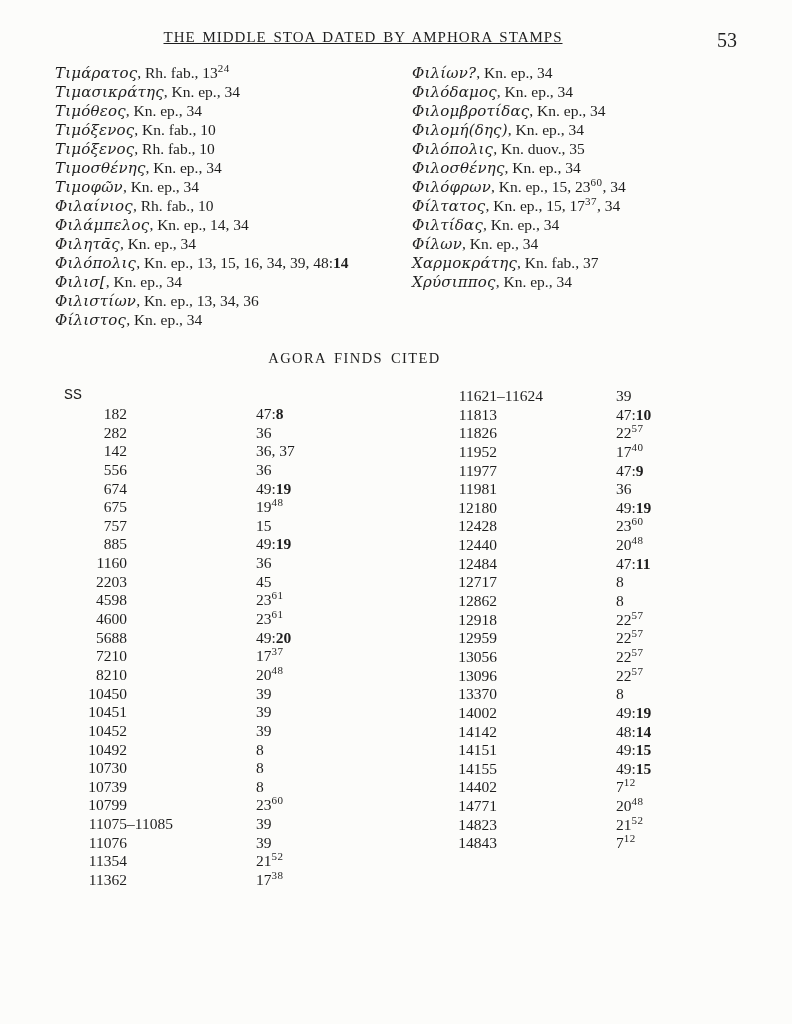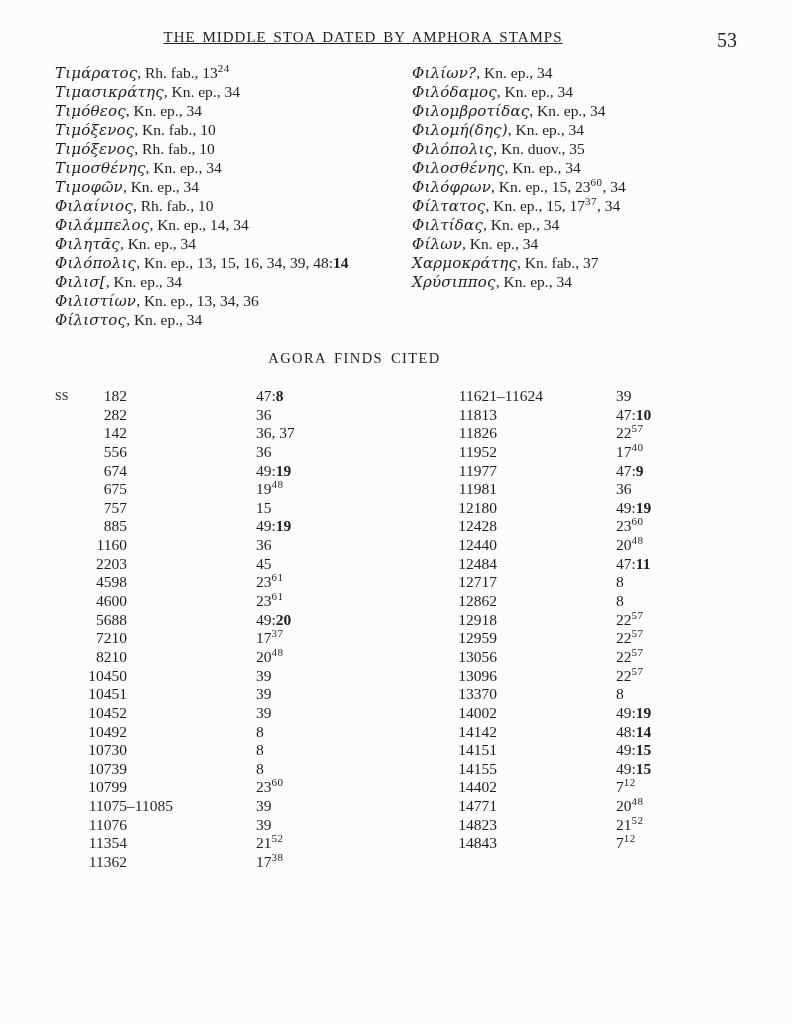--- a/index.html
+++ b/index.html
@@ -46,25 +46,25 @@
   .nrefs{font-family:"Liberation Serif", serif;}
   
   .section-heading{
     position:absolute;top:350px;left:0;width:709px;
     text-align:center;
     font-size:14.5px;letter-spacing:1.4px;word-spacing:3px;
   }
   
   .finds{position:absolute;top:387px;left:0;width:792px;height:500px;}
   .ss-label{
-    position:absolute;left:55px;top:0;
-    font-size:12px;line-height:18.65px;
+    position:absolute;left:64px;top:0;
+    font-size:15px;line-height:18.65px;font-family:Liberation Mono, monospace;
   }
   .finds-col{position:absolute;top:0;}
-  .finds-col.left{left:55px;width:350px;}
+  .finds-col.left{left:55px;width:350px;margin-top:18px;}
   .finds-col.right{left:430px;width:340px;}
   .frow{position:relative;height:18.65px;font-size:15.5px;line-height:18.65px;}
   .fid{
     position:absolute;left:0;top:0;
     text-align:right;white-space:nowrap;
   }
   .finds-col.left .fid{width:72px;}
   .finds-col.right .fid{width:67px;}
   .fid-ext{position:absolute;left:100%;top:0;white-space:nowrap;}
   .fref{position:absolute;top:0;white-space:nowrap;}

